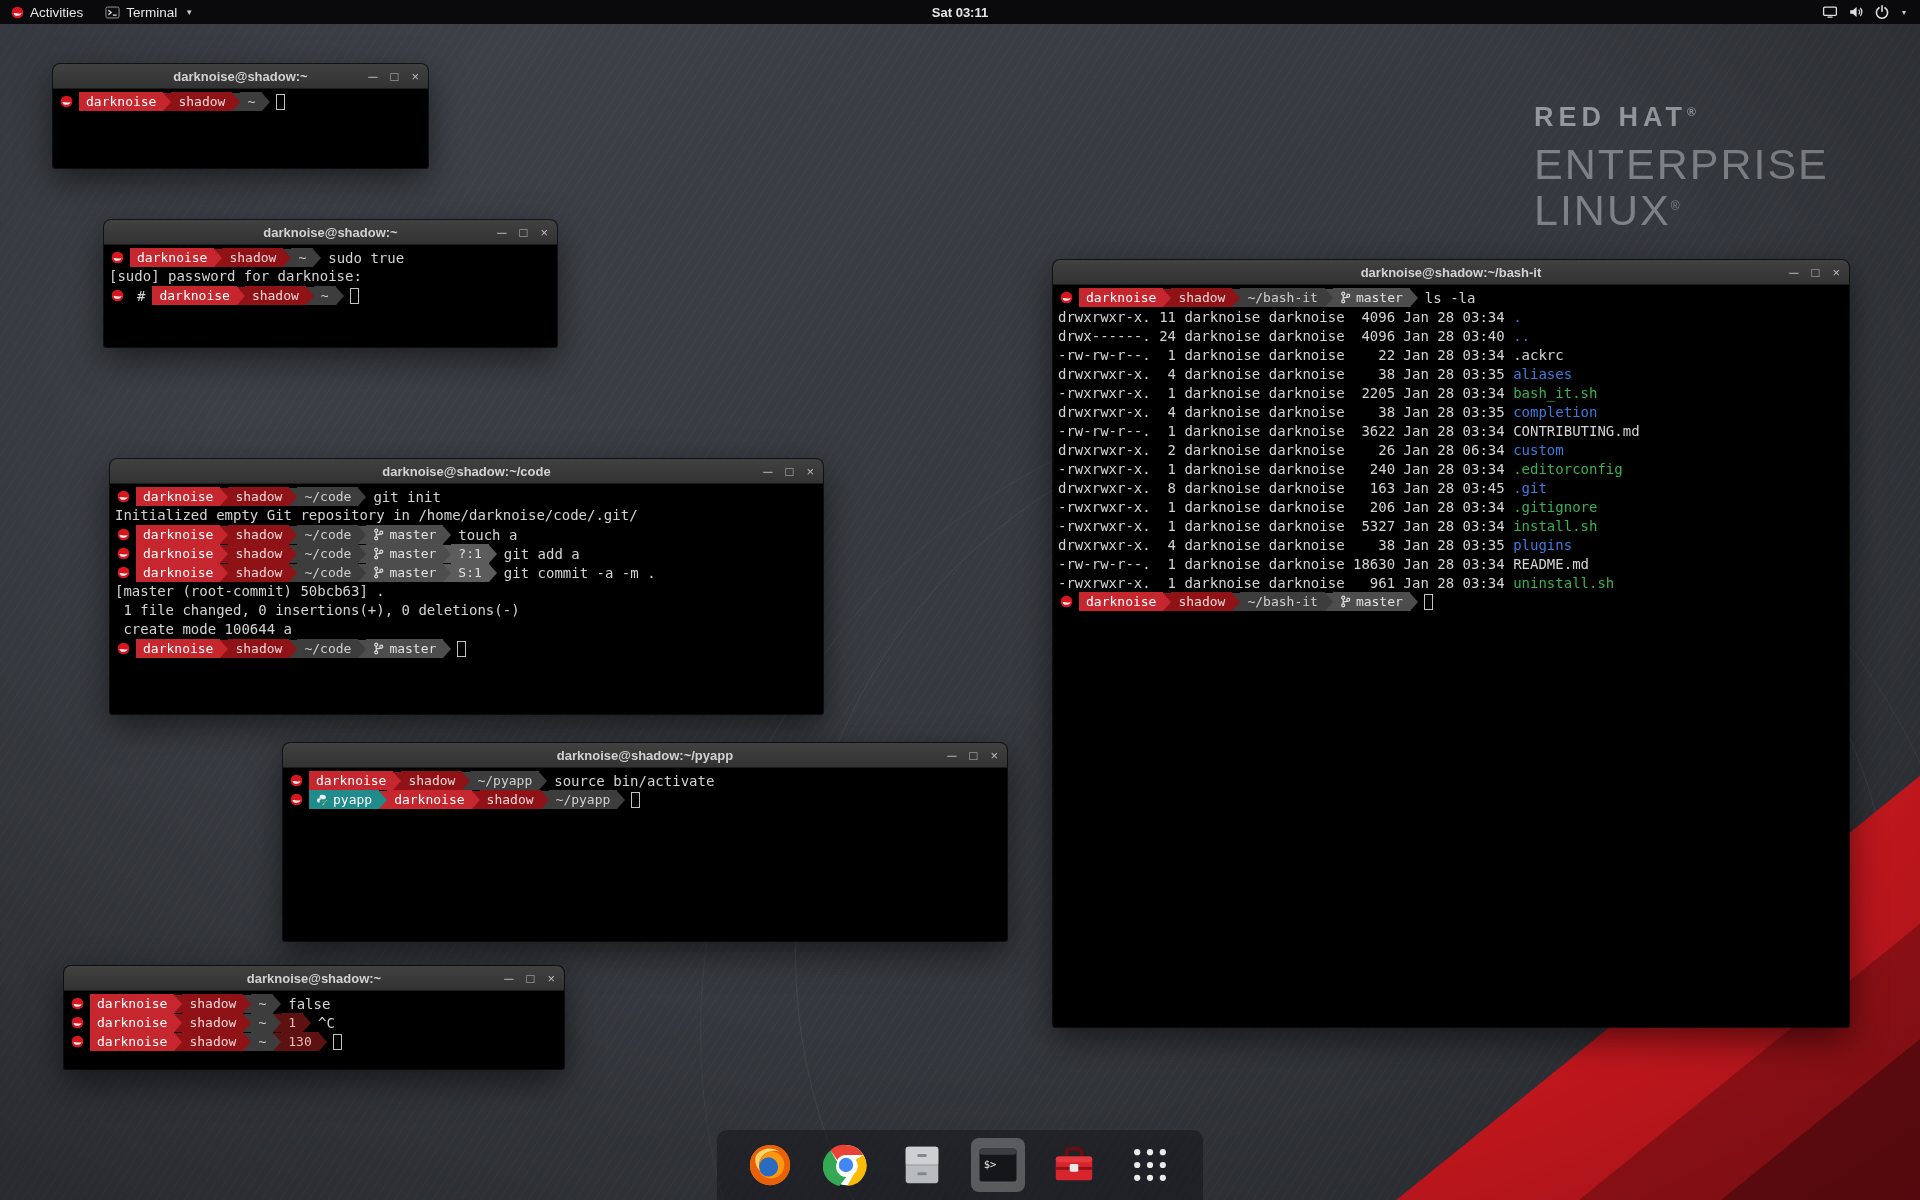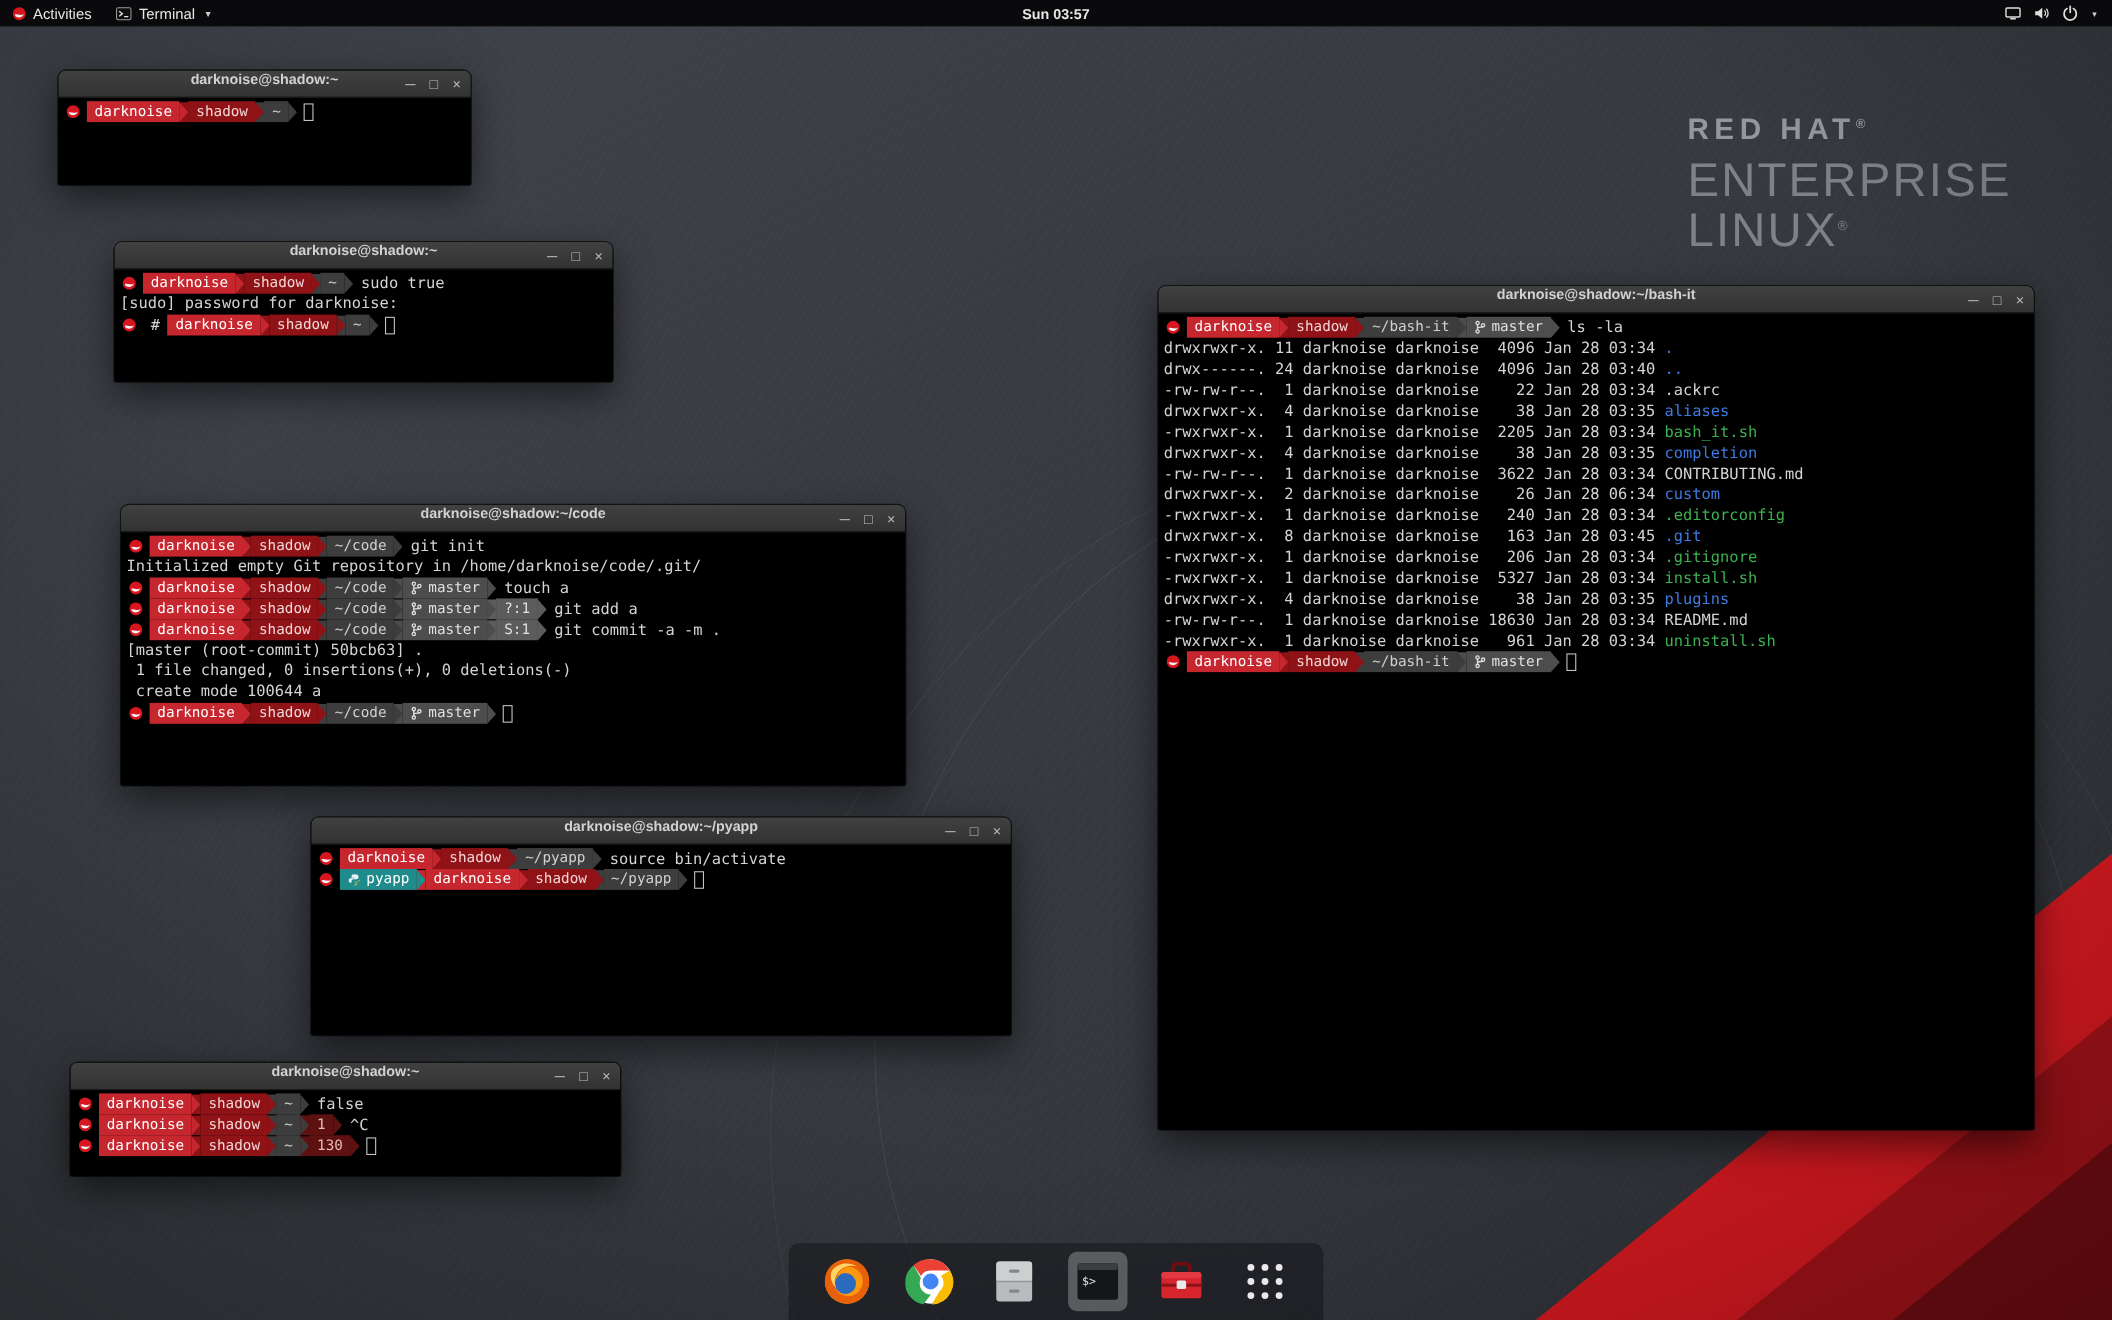--- a/index.html
+++ b/index.html
@@ -36,21 +36,21 @@
   .tb-item{display:flex;align-items:center;gap:6px;padding:0 11px;height:100%}
   .tb-icon{display:flex;align-items:center}
   .caret{font-size:8px;color:#cfcfcf;margin-left:2px}
   .tb-clock{position:absolute;left:50%;transform:translateX(-50%);font-weight:700;font-size:13px}
   .tb-right{position:absolute;right:6px;top:0;height:100%;display:flex;align-items:center;gap:10px;padding:0 8px}
 
   
   .window{position:absolute;background:#000;border-radius:7px 7px 2px 2px;z-index:5;overflow:hidden;
     box-shadow:0 12px 34px rgba(0,0,0,.55),0 0 0 1px rgba(0,0,0,.65)}
   .titlebar{height:25px;background:linear-gradient(#414141,#323232);border-bottom:1px solid #1c1c1c;
-    display:flex;justify-content:center;position:relative}
+    display:flex;align-items:center;justify-content:center;position:relative}
   .title{font-size:13px;font-weight:700;color:#d2d2d2}
   .winbtns{position:absolute;right:9px;top:0;height:100%;display:flex;align-items:center;gap:13px}
   .winbtn{color:#bdbdbd;font-size:13px;line-height:1;text-align:center}
   .termbody{padding:3px 5px;font-family:"DejaVu Sans Mono",monospace;font-size:14px;color:#d3d3d3}
   .tline{display:flex;align-items:center;height:19px;white-space:pre}
   .tline.out{display:block;line-height:19px}
   .pseg{display:flex;align-items:center;height:19px;padding:0 7px;font-size:13px;white-space:pre}
   .parrow{width:0;height:0;border-top:9.5px solid transparent;border-bottom:9.5px solid transparent;
     border-left:8px solid #000;flex:0 0 auto}
   .ptext{margin:0 7px}
@@ -175,21 +175,21 @@
                 <circle cx="8" cy="8" r="7.2" fill="#d8161f"></circle>
                 <path d="M3 8.8c.4 2.2 3 3.6 5.4 3.3 2.5-.3 4.3-1.8 4.6-3.9-1.2 1-2.7 1.4-4.6 1-1.9-.4-3.6-1-5.4-.4z" fill="#f2f2f2"></path>
               </svg></span><span class="pseg" style="background: rgb(198, 38, 46); color: rgb(255, 255, 255);">darknoise</span><span class="parrow" style="border-left-color: rgb(198, 38, 46); border-top-color: rgb(143, 18, 23); border-bottom-color: rgb(143, 18, 23);"></span><span class="pseg" style="background: rgb(143, 18, 23); color: rgb(242, 215, 215);">shadow</span><span class="parrow" style="border-left-color: rgb(143, 18, 23); border-top-color: rgb(61, 61, 61); border-bottom-color: rgb(61, 61, 61);"></span><span class="pseg" style="background: rgb(61, 61, 61); color: rgb(208, 208, 208);">~/code</span><span class="parrow" style="border-left-color: rgb(61, 61, 61); border-top-color: rgb(77, 77, 77); border-bottom-color: rgb(77, 77, 77);"></span><span class="pseg" style="background: rgb(77, 77, 77); color: rgb(224, 224, 224);"><span class="seg-icon"><svg width="11" height="13" viewBox="0 0 12 14" fill="none" stroke="currentColor" stroke-width="1.3">
                   <circle cx="3.5" cy="2.8" r="1.6"></circle>
                   <circle cx="3.5" cy="11.2" r="1.6"></circle>
                   <circle cx="9" cy="5" r="1.6"></circle>
                   <path d="M3.5 4.4v5.2M3.5 8.4c0-2.2 5.5-1.2 5.5-1.8"></path>
                 </svg></span>master</span><span class="parrow" style="border-left-color: rgb(77, 77, 77); border-top-color: transparent; border-bottom-color: transparent;"></span><span class="cursor"></span></div>
         </div>
       </div>
-      <div class="window" style="left: 283px; top: 743px; width: 636px; height: 198px;">
+      <div class="window" style="left: 283px; top: 743px; width: 724px; height: 198px;">
         <div class="titlebar">
           <span class="title">darknoise@shadow:~/pyapp</span>
           <span class="winbtns">
             <span class="winbtn">─</span>
             <span class="winbtn">□</span>
             <span class="winbtn">×</span>
           </span>
         </div>
         <div class="termbody">
           <div class="tline"><span class="picon"><svg width="13" height="13" viewBox="0 0 16 16">
@@ -292,21 +292,21 @@
             <svg width="15" height="15" viewBox="0 0 16 16">
               <rect x="1" y="2.2" width="14" height="11.6" rx="1.6" fill="#0f0f10" stroke="#9a9a9a" stroke-width="1"></rect>
               <path d="M3.6 5.6l3 2.4-3 2.4" fill="none" stroke="#e8e8e8" stroke-width="1.3"></path>
               <path d="M8.4 10.8h4" stroke="#e8e8e8" stroke-width="1.3"></path>
             </svg>
           </span>
         <span>Terminal</span>
         <span class="caret">▼</span>
       </div>
     </div>
-    <div class="tb-clock">Sun 03:57</div>
+    <div class="tb-clock">Sat 03:11</div>
     <div class="tb-right">
       <span id="status-icons" style="display:flex;align-items:center;gap:10px">
           <span class="tb-icon">
             <svg width="16" height="16" viewBox="0 0 16 16">
               <rect x="1.6" y="3.2" width="12.8" height="8.2" rx="1.1" fill="none" stroke="#dedede" stroke-width="1.3"></rect>
               <rect x="5.4" y="12.4" width="5.2" height="1.4" rx=".5" fill="#dedede"></rect>
             </svg>
           </span>
           <span class="tb-icon">
             <svg width="16" height="16" viewBox="0 0 16 16">

